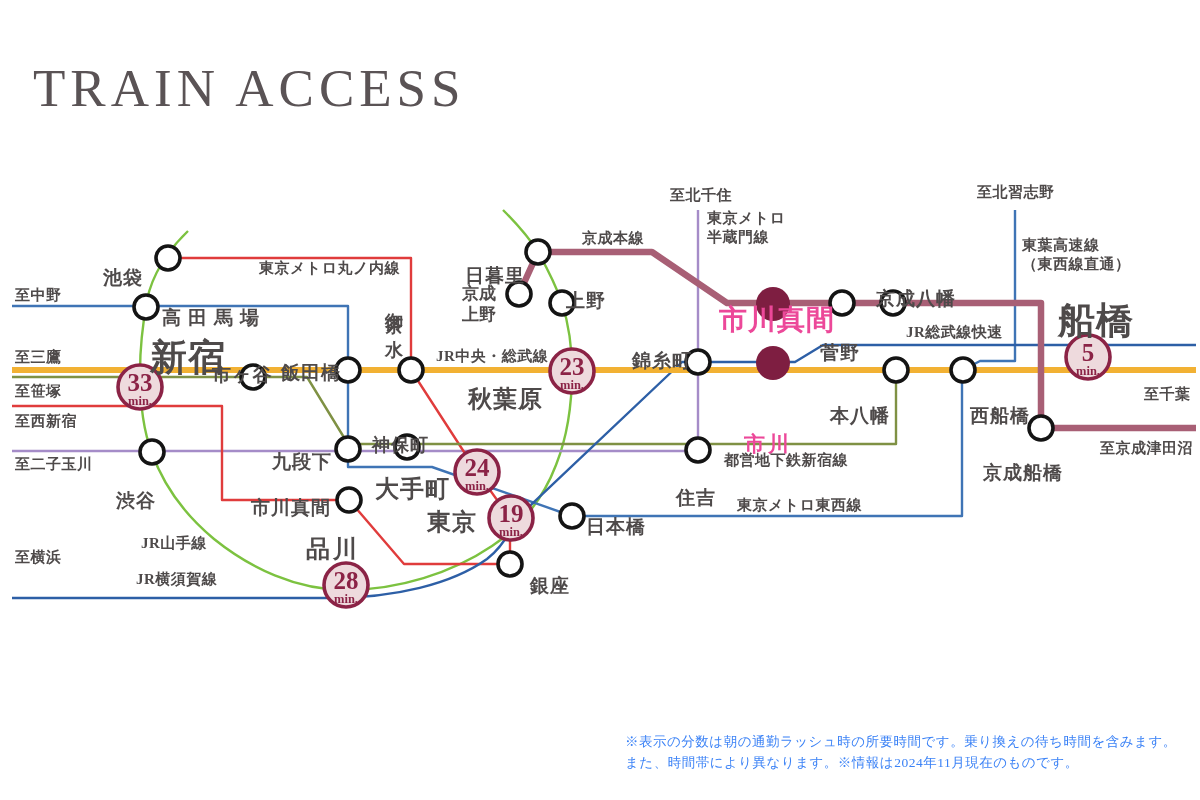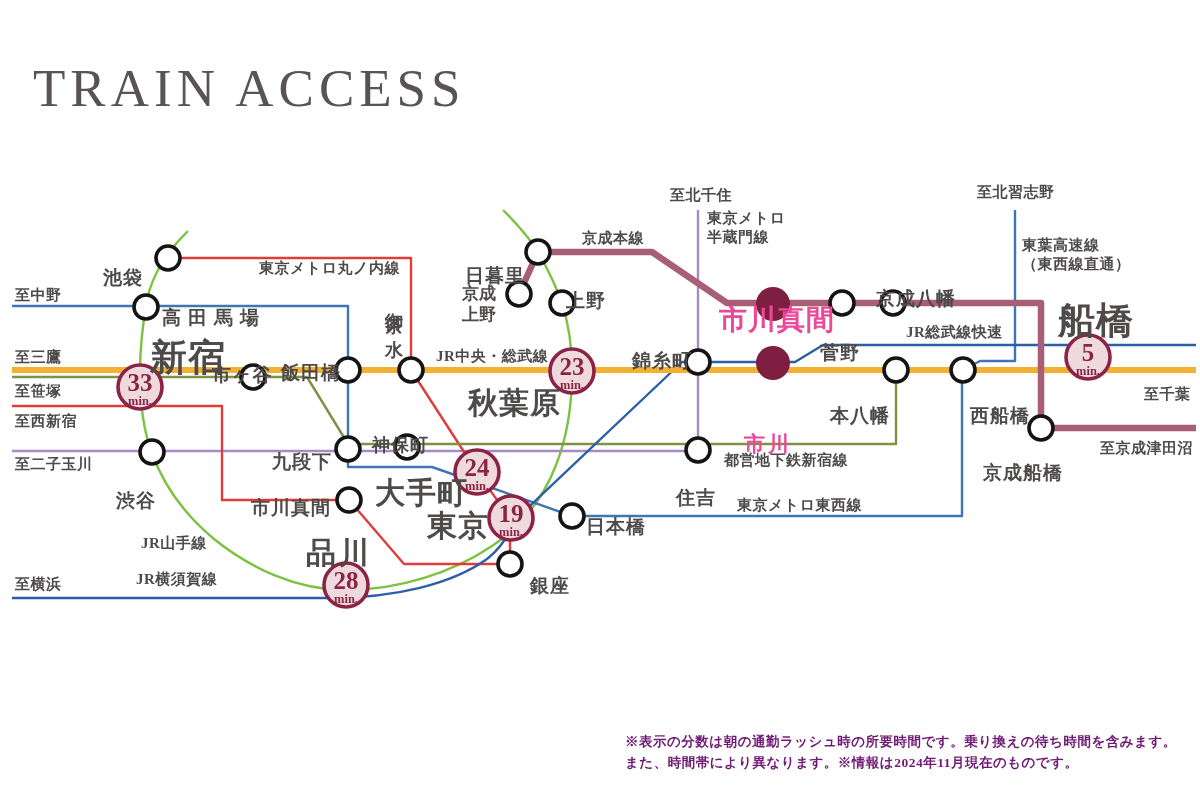--- a/index.html
+++ b/index.html
@@ -4,27 +4,27 @@
 <style>
   html,body{margin:0;padding:0;background:#fff;}
   #canvas{position:relative;width:1200px;height:800px;background:#ffffff;overflow:hidden;
           font-family:"Liberation Serif","DejaVu Serif",serif;}
   #railmap{position:absolute;left:0;top:0;}
   .title{position:absolute;left:33px;top:58px;font-size:53px;letter-spacing:5px;
          color:#5a5355;font-weight:500;white-space:nowrap;}
   .st{position:absolute;white-space:nowrap;color:#4e4a4a;font-weight:600;}
   .m{font-size:19px;letter-spacing:1px;margin-top:20px;}
   .sm{font-size:17px;letter-spacing:0;line-height:1.25;}
-  .big{font-size:30px;letter-spacing:1px;}
+  .big{font-size:24px;letter-spacing:1px;}
   .xl{font-size:37px;letter-spacing:1px;}
   .ln{font-size:15px;letter-spacing:0.5px;line-height:1.25;}
   .wine{color:#ec4899;font-weight:700;margin-top:48px;}
   .vert{writing-mode:vertical-rl;letter-spacing:2px;}
   .notes{position:absolute;left:625px;top:732px;font-size:13.5px;line-height:1.55;
-         color:#701a75;font-weight:700;letter-spacing:0.5px;}
+         color:#3b82f6;font-weight:400;letter-spacing:0.5px;}
   svg .stn{fill:#ffffff;stroke:#141414;stroke-width:3.6;}
   svg .badge-c{fill:#eedadd;stroke:#8b2346;stroke-width:3.6;}
   svg .badge-num{fill:#8b2346;font-family:"Liberation Serif","DejaVu Serif",serif;
                  font-size:25px;font-weight:700;text-anchor:middle;}
   svg .badge-min{fill:#8b2346;font-family:"Liberation Serif","DejaVu Serif",serif;
                  font-size:12.5px;font-weight:700;text-anchor:middle;}
   svg path{fill:none;}
 </style>
 </head>
 <body>
@@ -151,21 +151,21 @@
   <div class="st ln" style="left:141px;top:534px">JR山手線</div>
   <div class="st ln" style="left:136px;top:570px">JR横須賀線</div>
   <div class="st ln" style="left:724px;top:451px">都営地下鉄新宿線</div>
   <div class="st ln" style="left:737px;top:496px">東京メトロ東西線</div>
 
   <div class="st ln" style="left:15px;top:286px">至中野</div>
   <div class="st ln" style="left:15px;top:348px">至三鷹</div>
   <div class="st ln" style="left:15px;top:382px">至笹塚</div>
   <div class="st ln" style="left:15px;top:412px">至西新宿</div>
   <div class="st ln" style="left:15px;top:455px">至二子玉川</div>
-  <div class="st ln" style="left:15px;top:575px">至横浜</div>
+  <div class="st ln" style="left:15px;top:548px">至横浜</div>
   <div class="st ln" style="left:670px;top:186px">至北千住</div>
   <div class="st ln" style="left:977px;top:183px">至北習志野</div>
   <div class="st ln" style="left:1144px;top:385px">至千葉</div>
   <div class="st ln" style="left:1100px;top:439px">至京成津田沼</div>
 
   <div class="notes">
     <div>※表示の分数は朝の通勤ラッシュ時の所要時間です。乗り換えの待ち時間を含みます。</div>
     <div>また、時間帯により異なります。※情報は2024年11月現在のものです。</div>
   </div>
 

